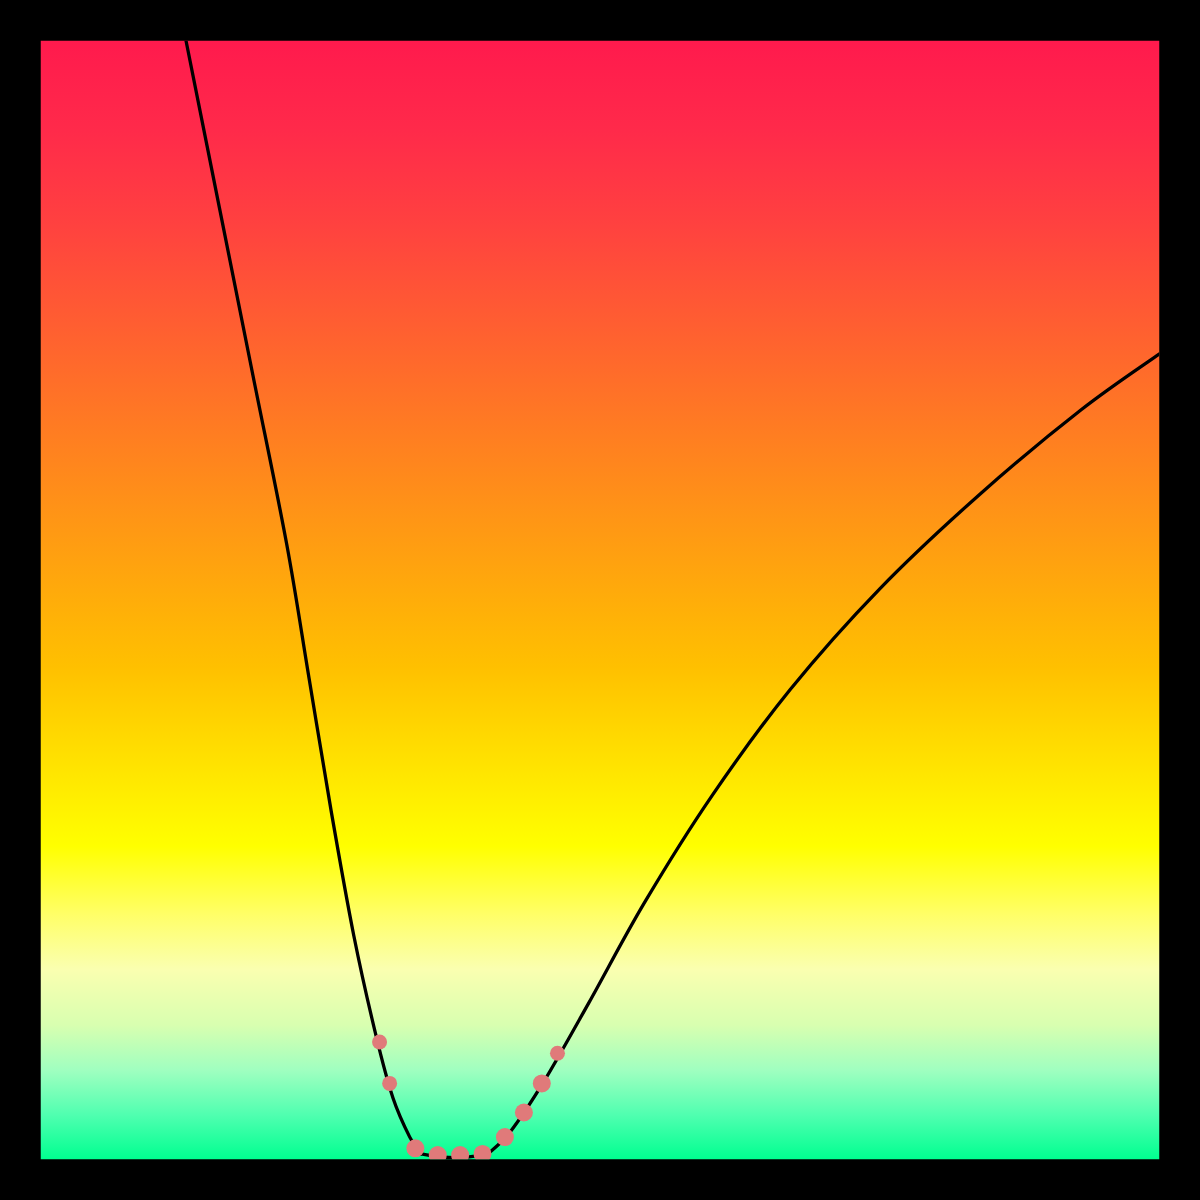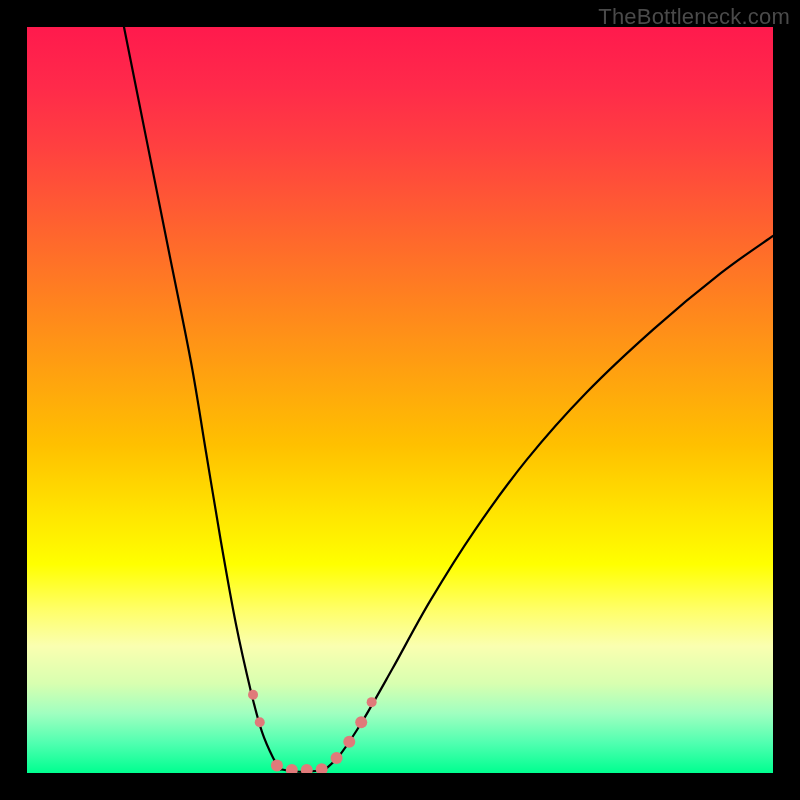--- a/index.html
+++ b/index.html
@@ -57,21 +57,20 @@
   }
   svg.curves {
     position: absolute;
     inset: 0;
   }
 </style>
 </head>
 <body>
 
 <div class="frame">
-  <div class="watermark">TheBottleneck.com</div>
   <div class="plot-area">
     <div class="gradient-bg"></div>
     <svg class="curves" viewBox="0 0 746 746" preserveAspectRatio="none">
       <g id="curve-layer">
           <path d="M 96.98 0 C 100.71000000000001 18.649999999999995, 111.9 74.59999999999997, 119.36 111.89999999999998 C 126.82 149.2, 134.28 186.50000000000006, 141.74 223.80000000000007 C 149.20000000000002 261.1000000000001, 157.90333333333334 302.13, 164.12 335.7 C 170.33666666666667 369.27, 174.06666666666666 395.38, 179.04 425.22 C 184.01333333333332 455.06000000000006, 188.98666666666668 486.1433333333334, 193.96 514.74 C 198.93333333333334 543.3366666666667, 203.9066666666667 571.9333333333333, 208.88000000000002 596.8 C 213.85333333333335 621.6666666666666, 219.44833333333332 645.9116666666667, 223.79999999999998 663.94 C 228.15166666666664 681.9683333333334, 231.26 693.78, 234.99 704.97 C 238.72000000000003 716.1600000000001, 243.07166666666666 724.8633333333333, 246.18 731.08 C 249.28833333333336 737.2966666666667, 252.39666666666668 740.405, 253.64000000000001 742.27" fill="none" stroke="#000000" stroke-width="2.2" stroke-linecap="round"></path>
           <path d="M 298.40000000000003 742.27 C 300.8866666666667 739.7833333333333, 307.10333333333335 735.4316666666667, 313.32 727.35 C 319.53666666666663 719.2683333333333, 326.99666666666667 708.0783333333334, 335.7 693.78 C 344.4033333333333 679.4816666666666, 354.35 661.4533333333333, 365.54 641.56 C 376.73 621.6666666666666, 389.16333333333336 597.4216666666666, 402.84000000000003 574.42 C 416.5166666666667 551.4183333333333, 431.4366666666666 527.1733333333333, 447.59999999999997 503.54999999999995 C 463.7633333333333 479.9266666666666, 481.1700000000001 455.6816666666667, 499.82000000000005 432.68 C 518.47 409.67833333333334, 538.3633333333333 387.29833333333335, 559.5 365.54 C 580.6366666666667 343.7816666666667, 604.26 322.0233333333333, 626.64 302.13 C 649.02 282.2366666666667, 673.8866666666668 261.72166666666664, 693.7800000000001 246.17999999999995 C 713.6733333333334 230.6383333333333, 737.2966666666666 215.09666666666666, 746 208.88" fill="none" stroke="#000000" stroke-width="2.2" stroke-linecap="round"></path>
           <path d="M 253.64000000000001 742.27 C 256.12666666666667 742.643, 263.58666666666664 744.135, 268.56 744.508 C 273.53333333333336 744.8810000000001, 278.50666666666666 744.8810000000001, 283.48 744.508 C 288.4533333333334 744.135, 295.91333333333336 742.643, 298.40000000000003 742.27" fill="none" stroke="#000000" stroke-width="2.2" stroke-linecap="round"></path>
         </g>
       <g id="marker-layer">
           <circle cx="226.03799999999998" cy="667.67" r="5" fill="#e07a7a"></circle>

